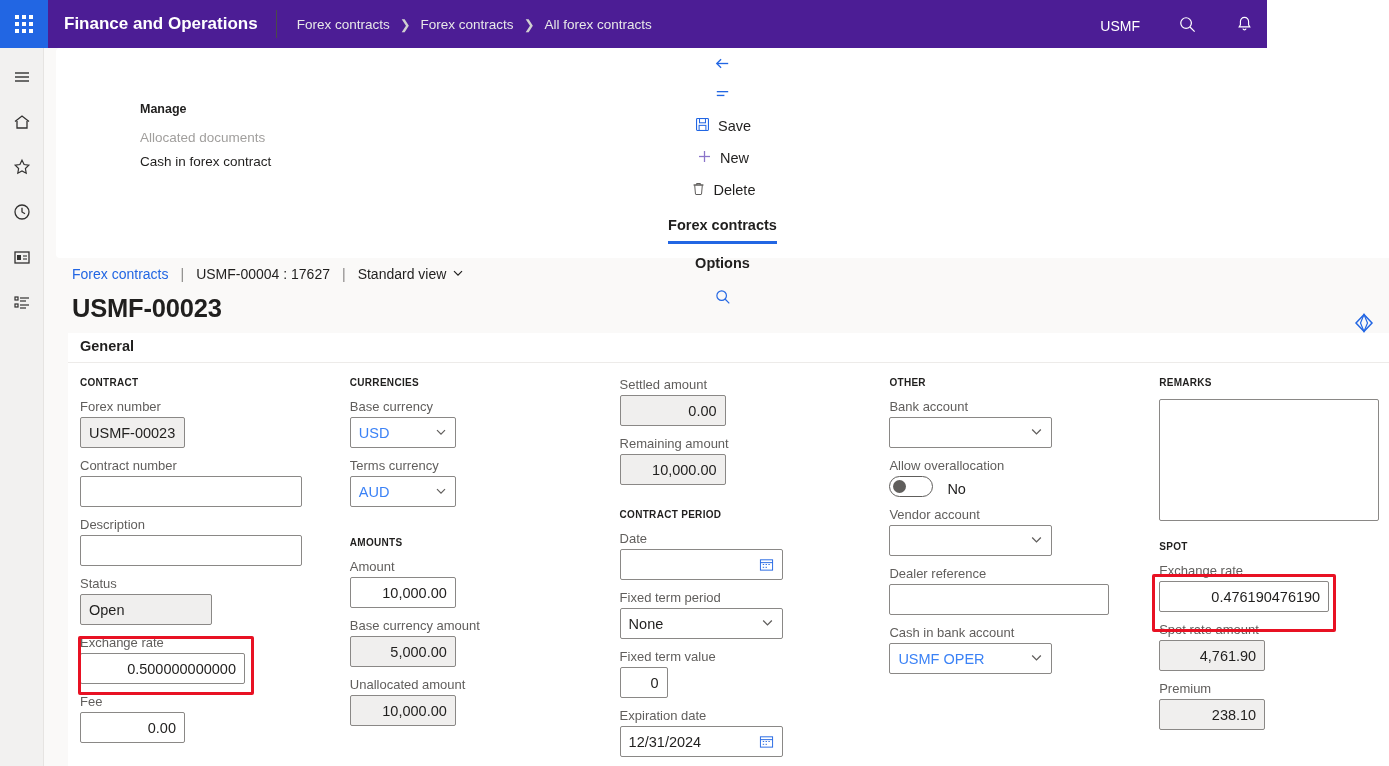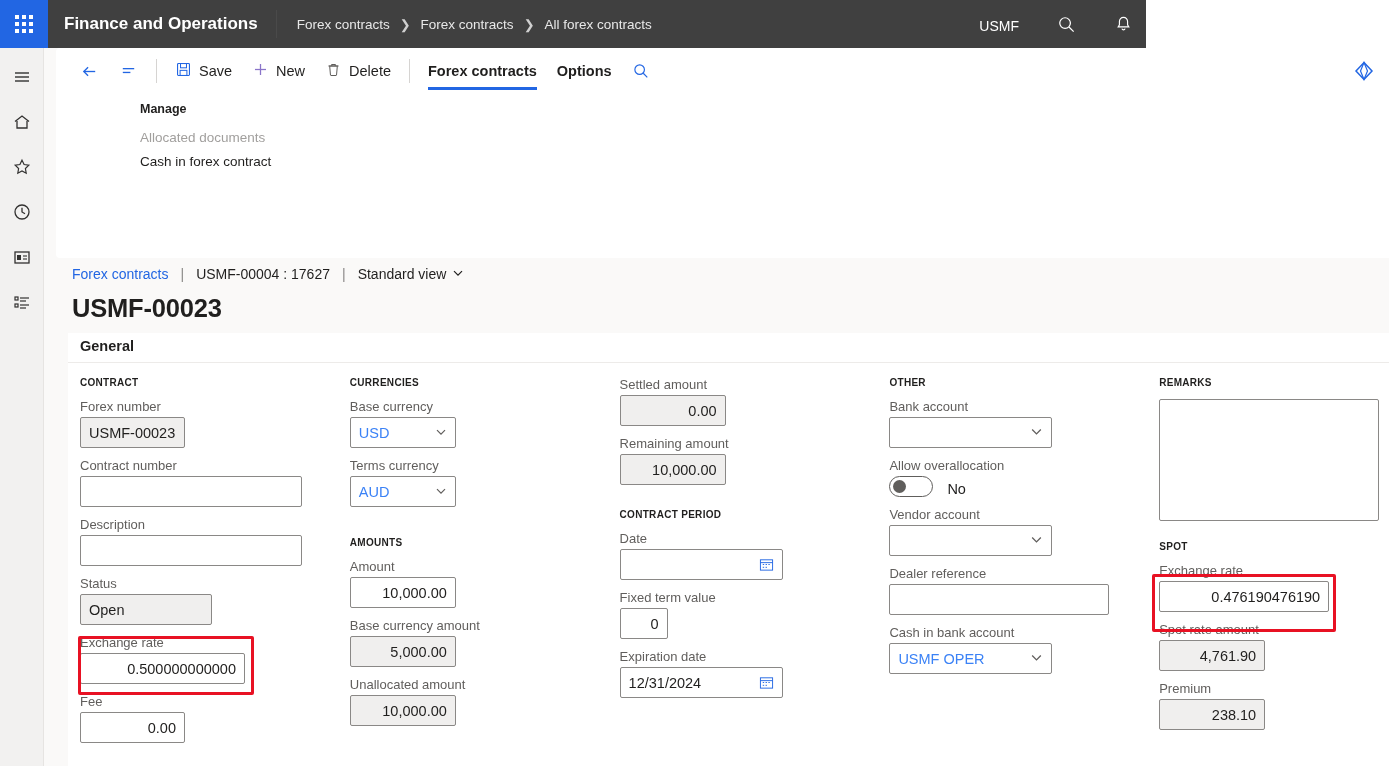--- a/index.html
+++ b/index.html
@@ -4,22 +4,22 @@
 <style>
   * { box-sizing: border-box; margin: 0; padding: 0; }
   html, body {
     width: 1389px; height: 766px;
     font-family: "Liberation Sans", sans-serif;
     background: #ffffff;
     overflow: hidden;
   }
   
   #topnav {
-    position: absolute; top: 0; left: 0; width: 1146px; height: 48px;
-    background: #404040; color: #ffffff; display: flex; align-items: center;
+    position: absolute; top: 0; left: 0; width: 1267px; height: 48px;
+    background: #4c1d95; color: #ffffff; display: flex; align-items: center;
   }
   #waffle {
     width: 48px; height: 48px; background: #2266e3;
     display: flex; align-items: center; justify-content: center;
     cursor: pointer;
   }
   .waffle-grid { display: grid; grid-template-columns: repeat(3,4px); gap: 3px; }
   .waffle-grid i { width: 4px; height: 4px; background: #fff; display: block; }
   #app-title {
     font-size: 17px; font-weight: bold; color: #fff;
@@ -50,21 +50,21 @@
   #page-bg {
     position: absolute; top: 48px; left: 44px; width: 1345px; height: 718px;
     background: #faf9f8;
   }
   #actionpane {
     position: absolute; top: 48px; left: 56px; width: 1333px; height: 210px;
     background: #ffffff; border-radius: 4px 0 0 4px;
   }
   #toolbar {
     display: flex; align-items: center; height: 46px; padding: 0 14px; gap: 0;
-    font-size: 14.5px; color: #201f1e;
+    font-size: 14.5px; color: #201f1e; flex-direction: column;
   }
   .tb-btn {
     display: flex; align-items: center; gap: 7px; padding: 6px 10px;
     cursor: pointer; white-space: nowrap; border-radius: 2px; color: #201f1e;
   }
   .tb-sep { width: 1px; height: 24px; background: #d6d4d2; margin: 0 8px; }
   .tb-tab {
     position: relative; padding: 11px 10px 11px 10px; cursor: pointer;
     font-size: 14.5px; white-space: nowrap; font-weight: bold;
   }
@@ -421,20 +421,31 @@
                 <line x1="4" y1="8" x2="5.5" y2="8" stroke="#2266e3" stroke-width="1"></line>
                 <line x1="7" y1="8" x2="8.5" y2="8" stroke="#2266e3" stroke-width="1"></line>
                 <line x1="10" y1="8" x2="11.5" y2="8" stroke="#2266e3" stroke-width="1"></line>
                 <line x1="4" y1="11" x2="5.5" y2="11" stroke="#2266e3" stroke-width="1"></line>
                 <line x1="7" y1="11" x2="8.5" y2="11" stroke="#2266e3" stroke-width="1"></line>
               </svg>
           </span>
         </div>
       </div>
       <div class="field">
+        <div class="flabel">Fixed term period</div>
+        <div class="fbox select plain w-163">
+          <span class="val">None</span>
+          <span class="chev-d">
+            <svg width="13" height="13" viewBox="0 0 12 12">
+                <path d="M2 4.2 6 8.2l4-4" fill="none" stroke="#605e5c" stroke-width="1.2"></path>
+              </svg>
+          </span>
+        </div>
+      </div>
+      <div class="field">
         <div class="flabel">Fixed term value</div>
         <div class="fbox num w-60">0</div>
       </div>
       <div class="field">
         <div class="flabel">Expiration date</div>
         <div class="fbox w-163">
           <span>12/31/2024</span>
           <span class="cal-icon">
             <svg width="15" height="15" viewBox="0 0 16 16">
                 <rect x="1.5" y="3" width="13" height="11" fill="none" stroke="#2266e3" stroke-width="1"></rect>

